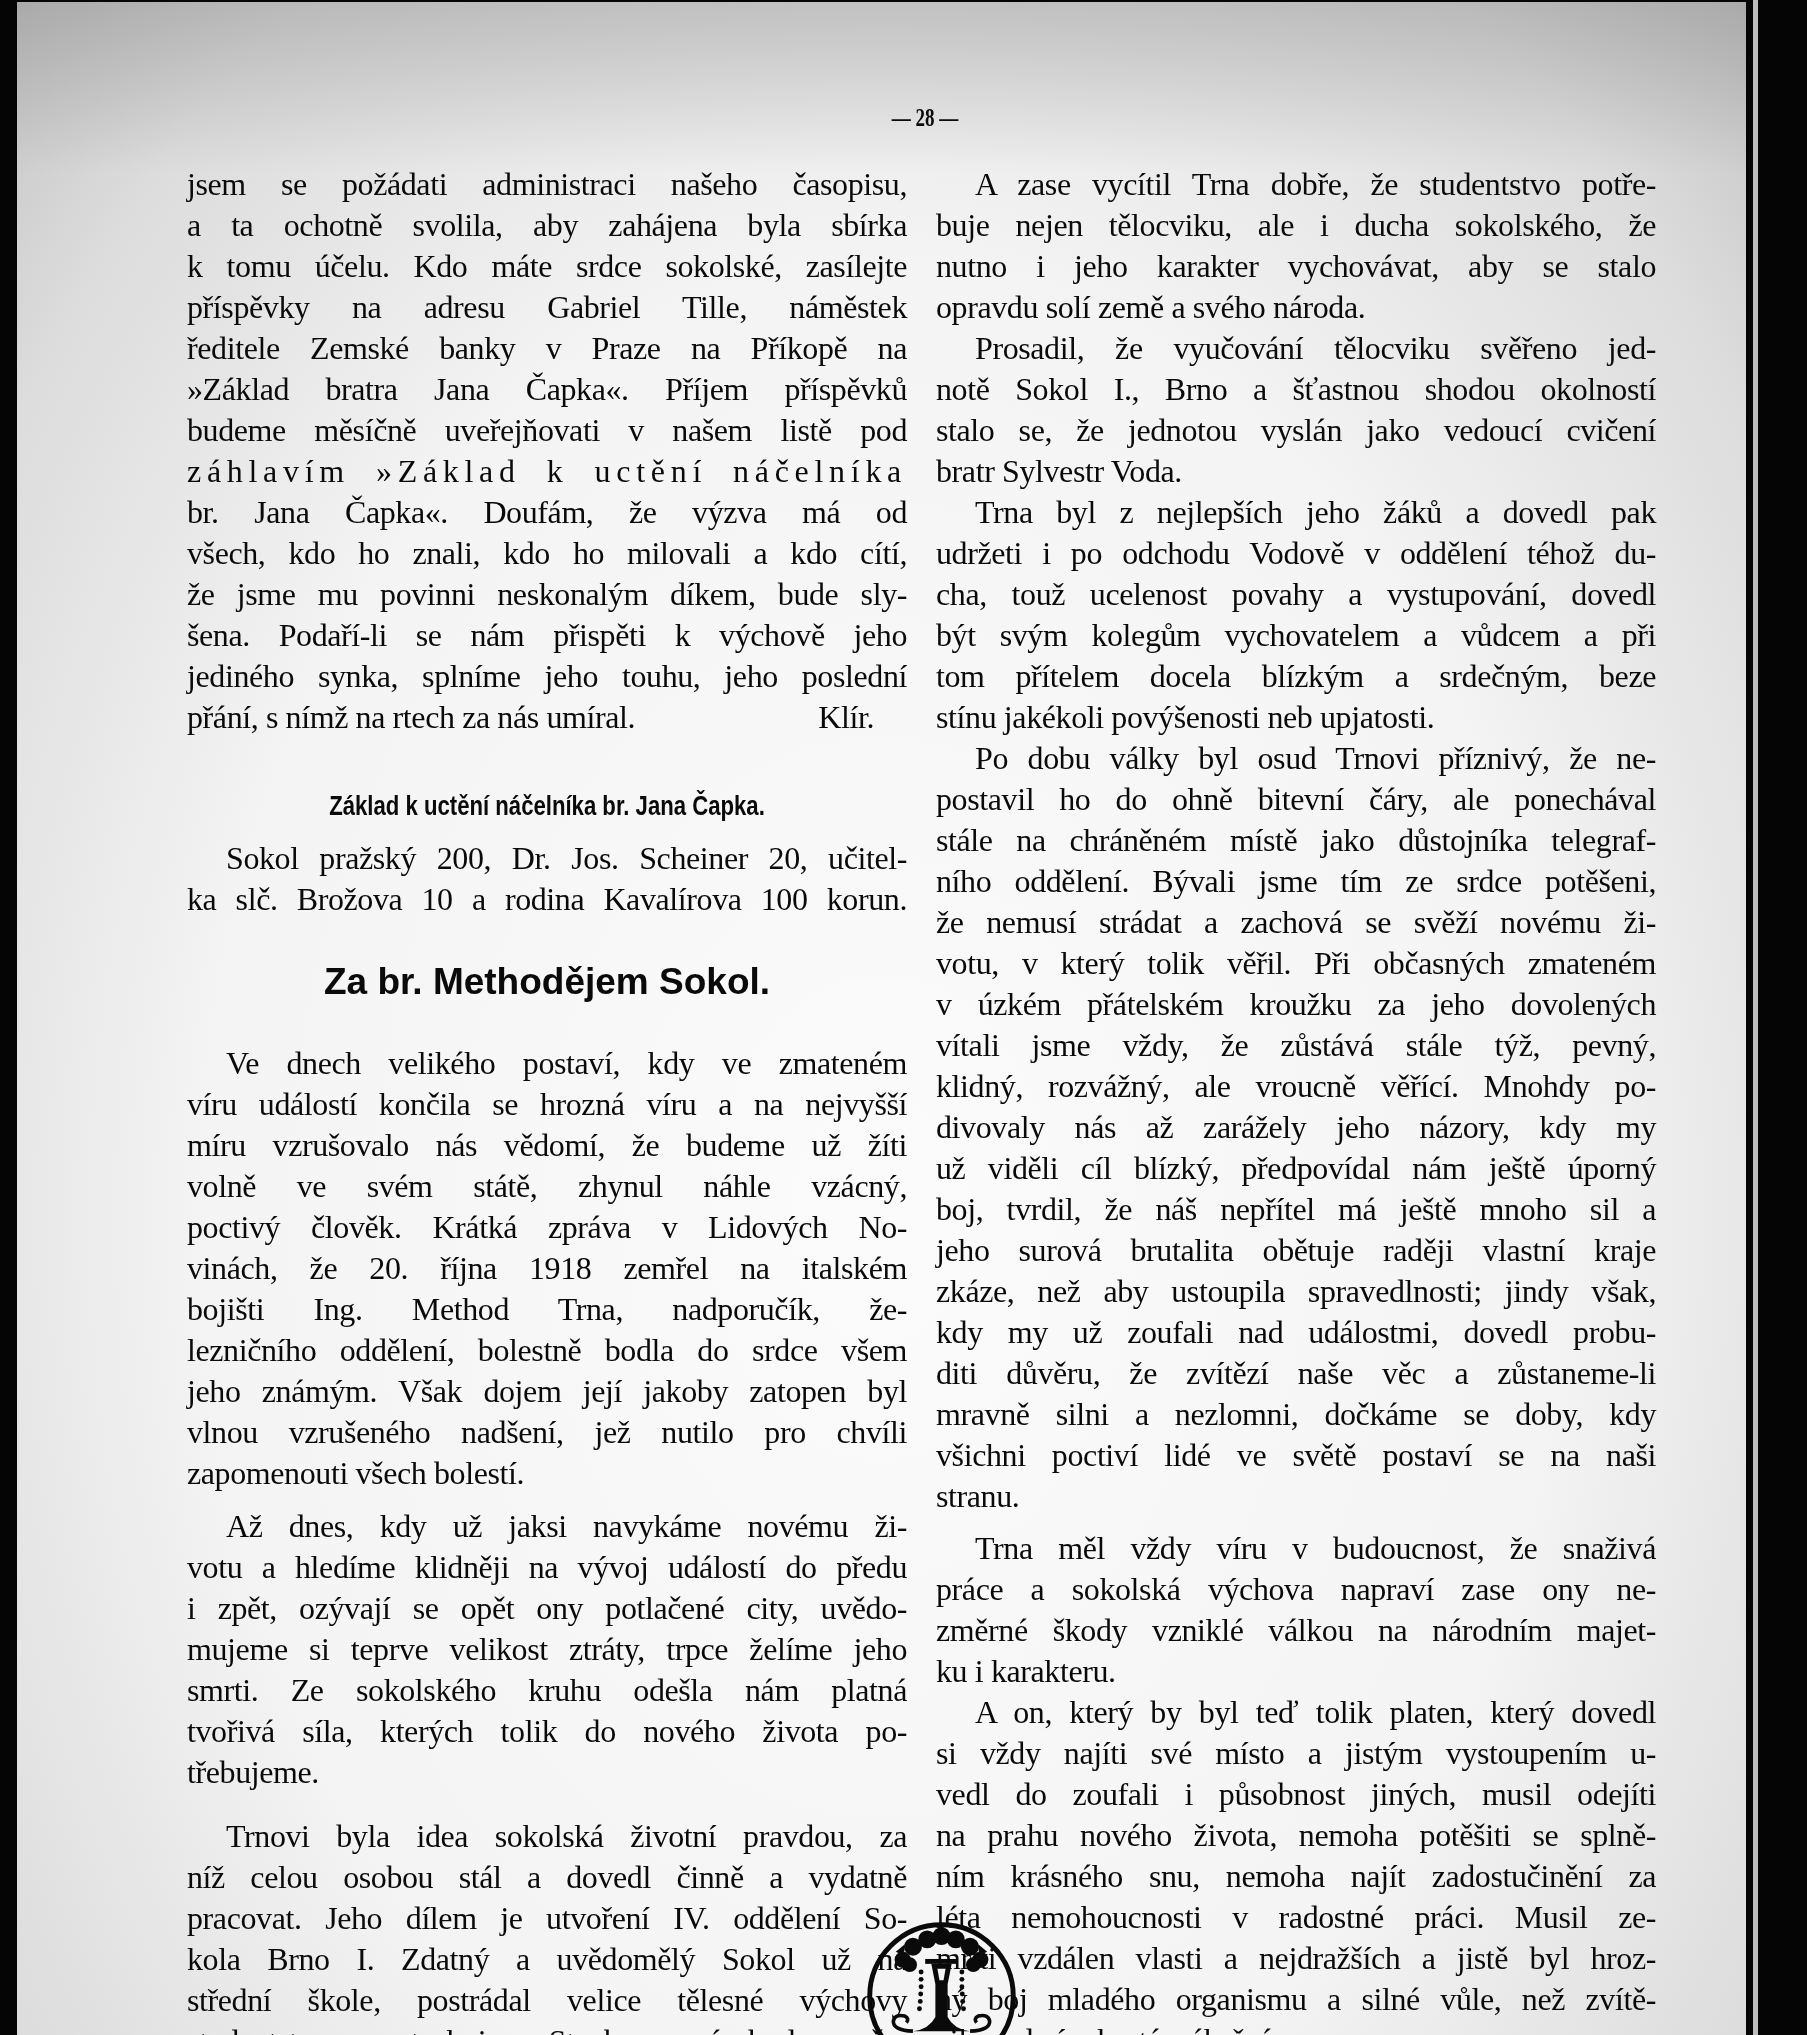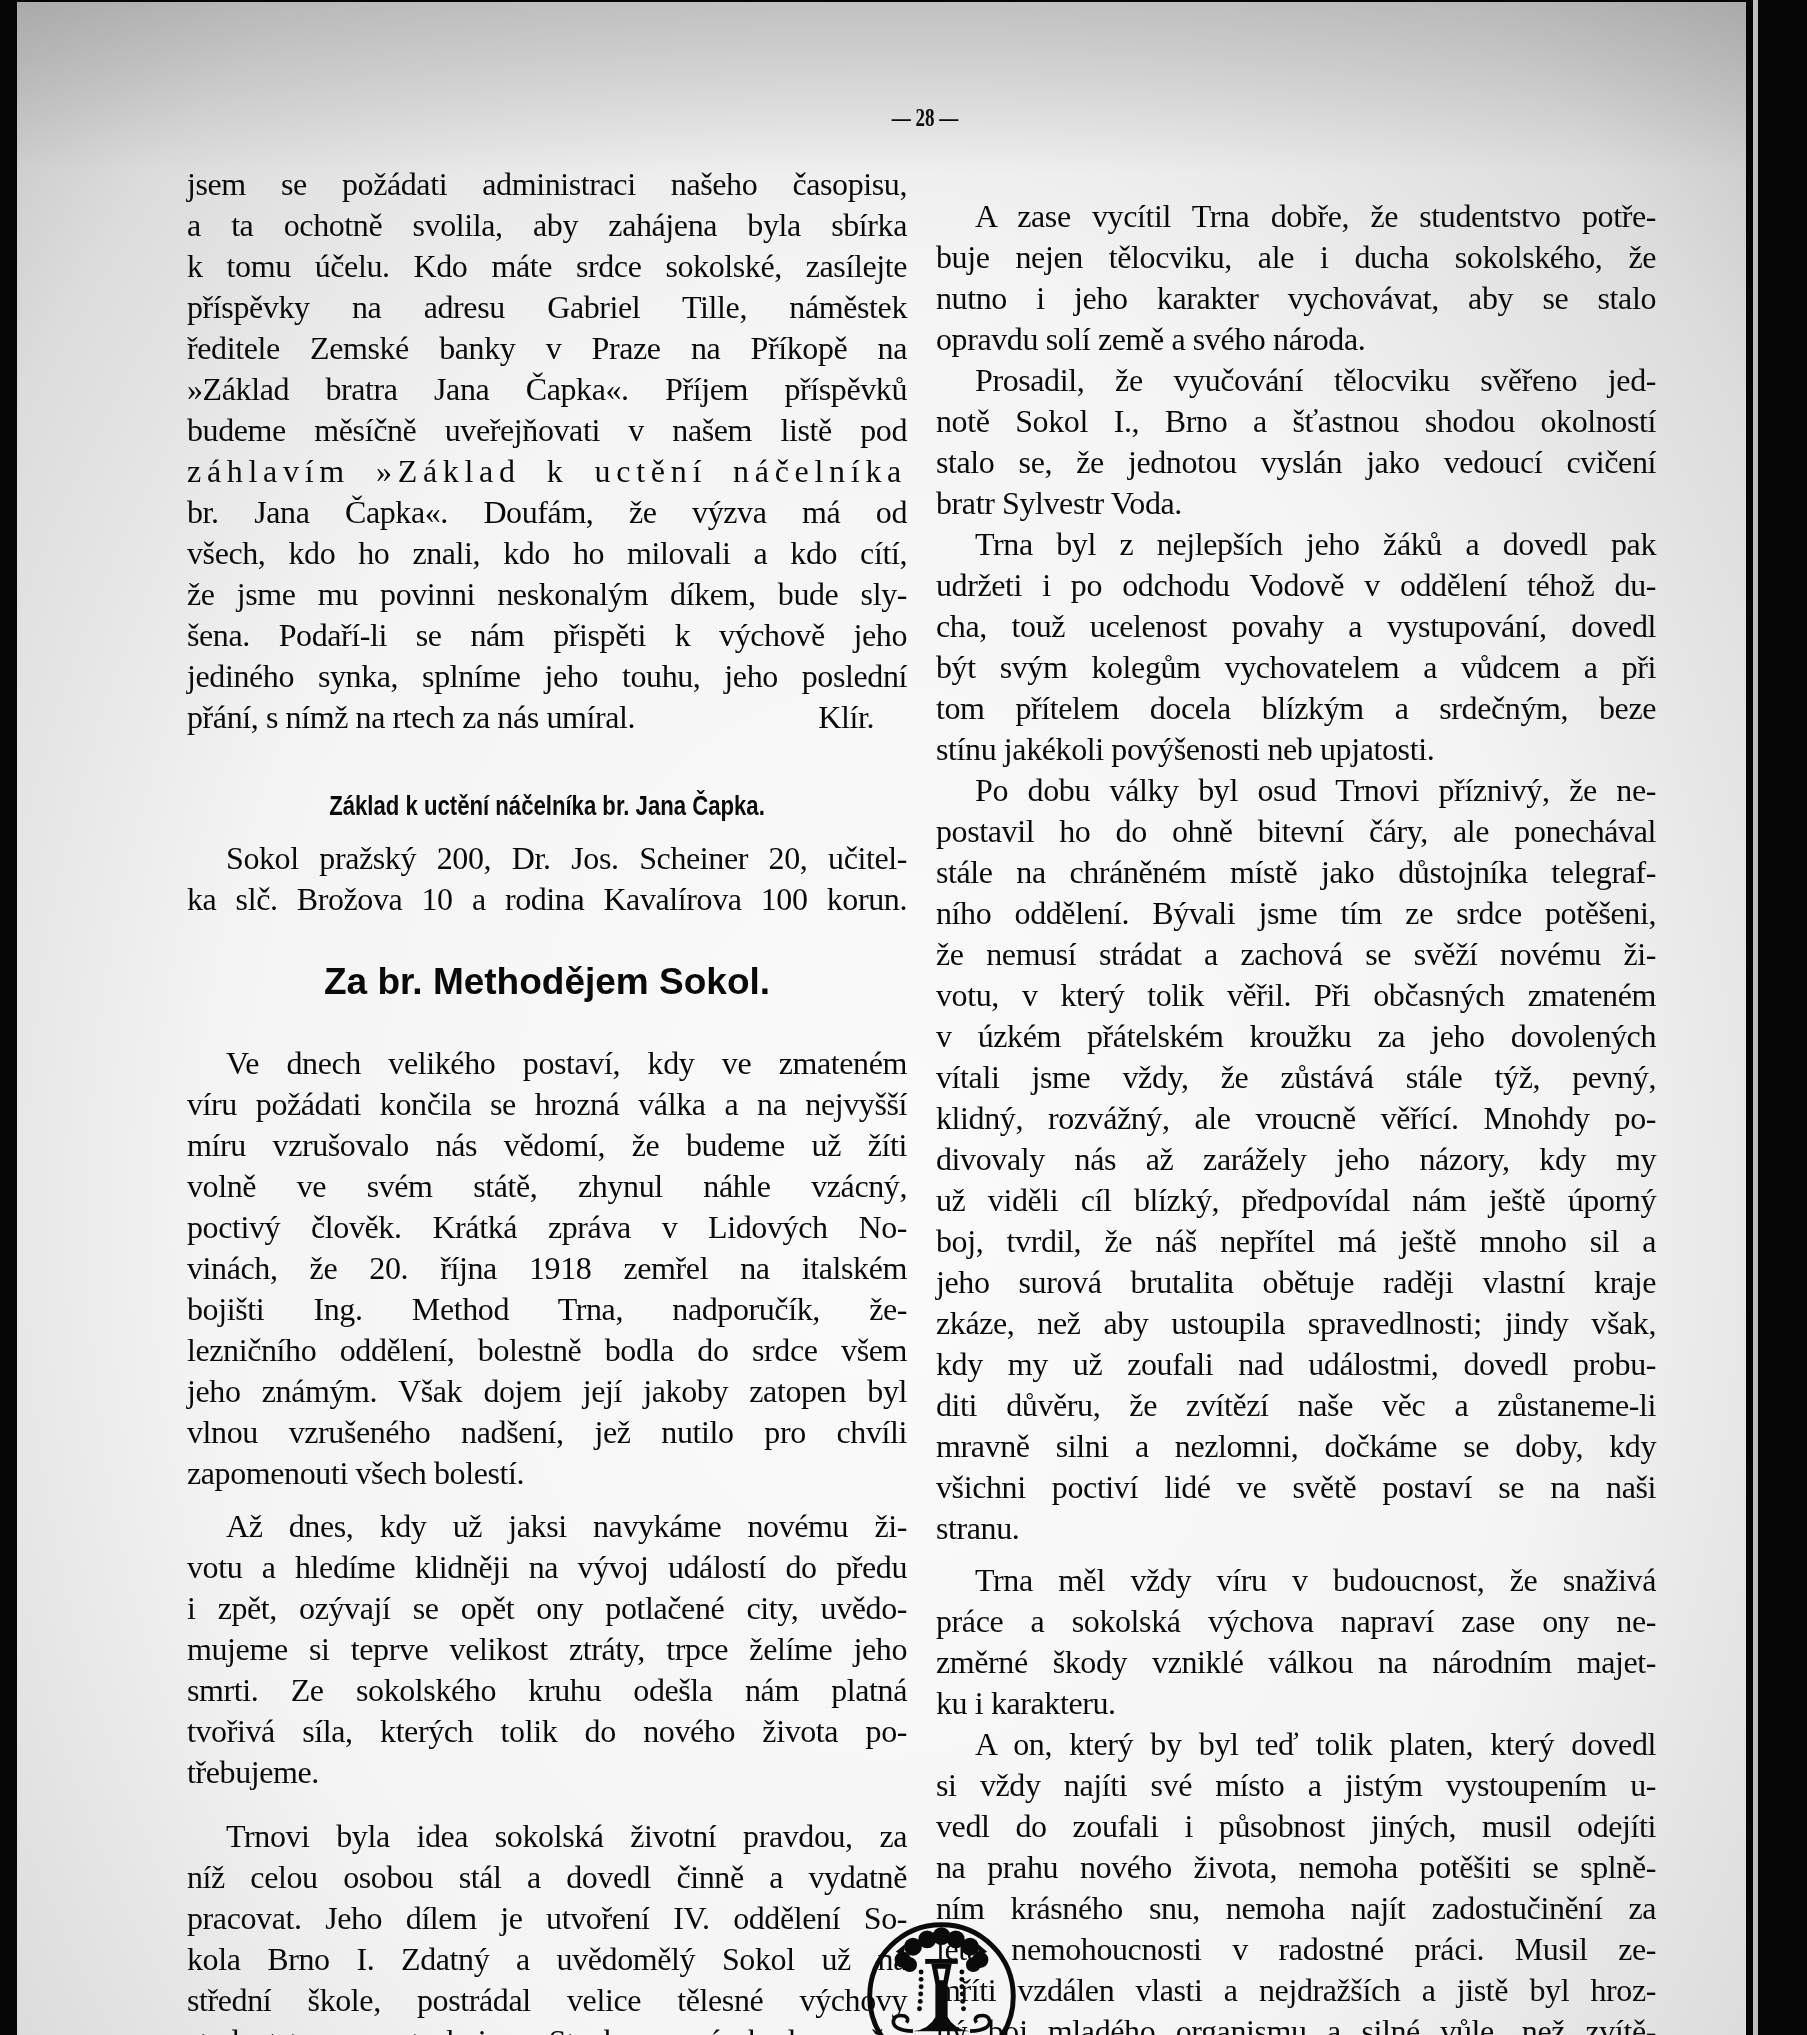--- a/index.html
+++ b/index.html
@@ -110,21 +110,21 @@
       <span class="line" style="padding-left:39px; box-sizing:border-box;">Sokol pražský 200, Dr. Jos. Scheiner 20, učitel-</span>
       <span class="line">ka slč. Brožova 10 a rodina Kavalírova 100 korun.</span>
     </div>
 
     <div class="gap-m"></div>
     <div class="heading-large">Za br. Methodějem Sokol.</div>
     <div class="gap-m"></div>
 
     <div class="text">
       <span class="line" style="padding-left:39px; box-sizing:border-box;">Ve dnech velikého postaví, kdy ve zmateném</span>
-      <span class="line">víru požádati končila se hrozná válka a na nejvyšší</span>
+      <span class="line">víru událostí končila se hrozná víru a na nejvyšší</span>
       <span class="line">míru vzrušovalo nás vědomí, že budeme už žíti</span>
       <span class="line">volně ve svém státě, zhynul náhle vzácný,</span>
       <span class="line">poctivý člověk. Krátká zpráva v Lidových No-</span>
       <span class="line">vinách, že 20. října 1918 zemřel na italském</span>
       <span class="line">bojišti Ing. Method Trna, nadporučík, že-</span>
       <span class="line">lezničního oddělení, bolestně bodla do srdce všem</span>
       <span class="line">jeho známým. Však dojem její jakoby zatopen byl</span>
       <span class="line">vlnou vzrušeného nadšení, jež nutilo pro chvíli</span>
       <span class="line last">zapomenouti všech bolestí.</span>
     </div>
@@ -146,21 +146,21 @@
       <span class="line">pracovat. Jeho dílem je utvoření IV. oddělení So-</span>
       <span class="line">kola Brno I. Zdatný a uvědomělý Sokol už na</span>
       <span class="line">střední škole, postrádal velice tělesné výchovy</span>
       <span class="line">studentstva na technice. Stavba nové budovy če-</span>
 
     </div>
   </div>
 
   <div class="col col-right">
     <div class="text">
-      <span class="line" style="padding-left:39px; box-sizing:border-box;margin-top:32px;">A zase vycítil Trna dobře, že studentstvo potře-</span>
+      <span class="line" style="padding-left:39px; box-sizing:border-box;">A zase vycítil Trna dobře, že studentstvo potře-</span>
       <span class="line">buje nejen tělocviku, ale i ducha sokolského, že</span>
       <span class="line">nutno i jeho karakter vychovávat, aby se stalo</span>
       <span class="line last">opravdu solí země a svého národa.</span>
     </div>
     <div class="text">
       <span class="line" style="padding-left:39px; box-sizing:border-box;">Prosadil, že vyučování tělocviku svěřeno jed-</span>
       <span class="line">notě Sokol I., Brno a šťastnou shodou okolností</span>
       <span class="line">stalo se, že jednotou vyslán jako vedoucí cvičení</span>
       <span class="line last">bratr Sylvestr Voda.</span>
     </div>

